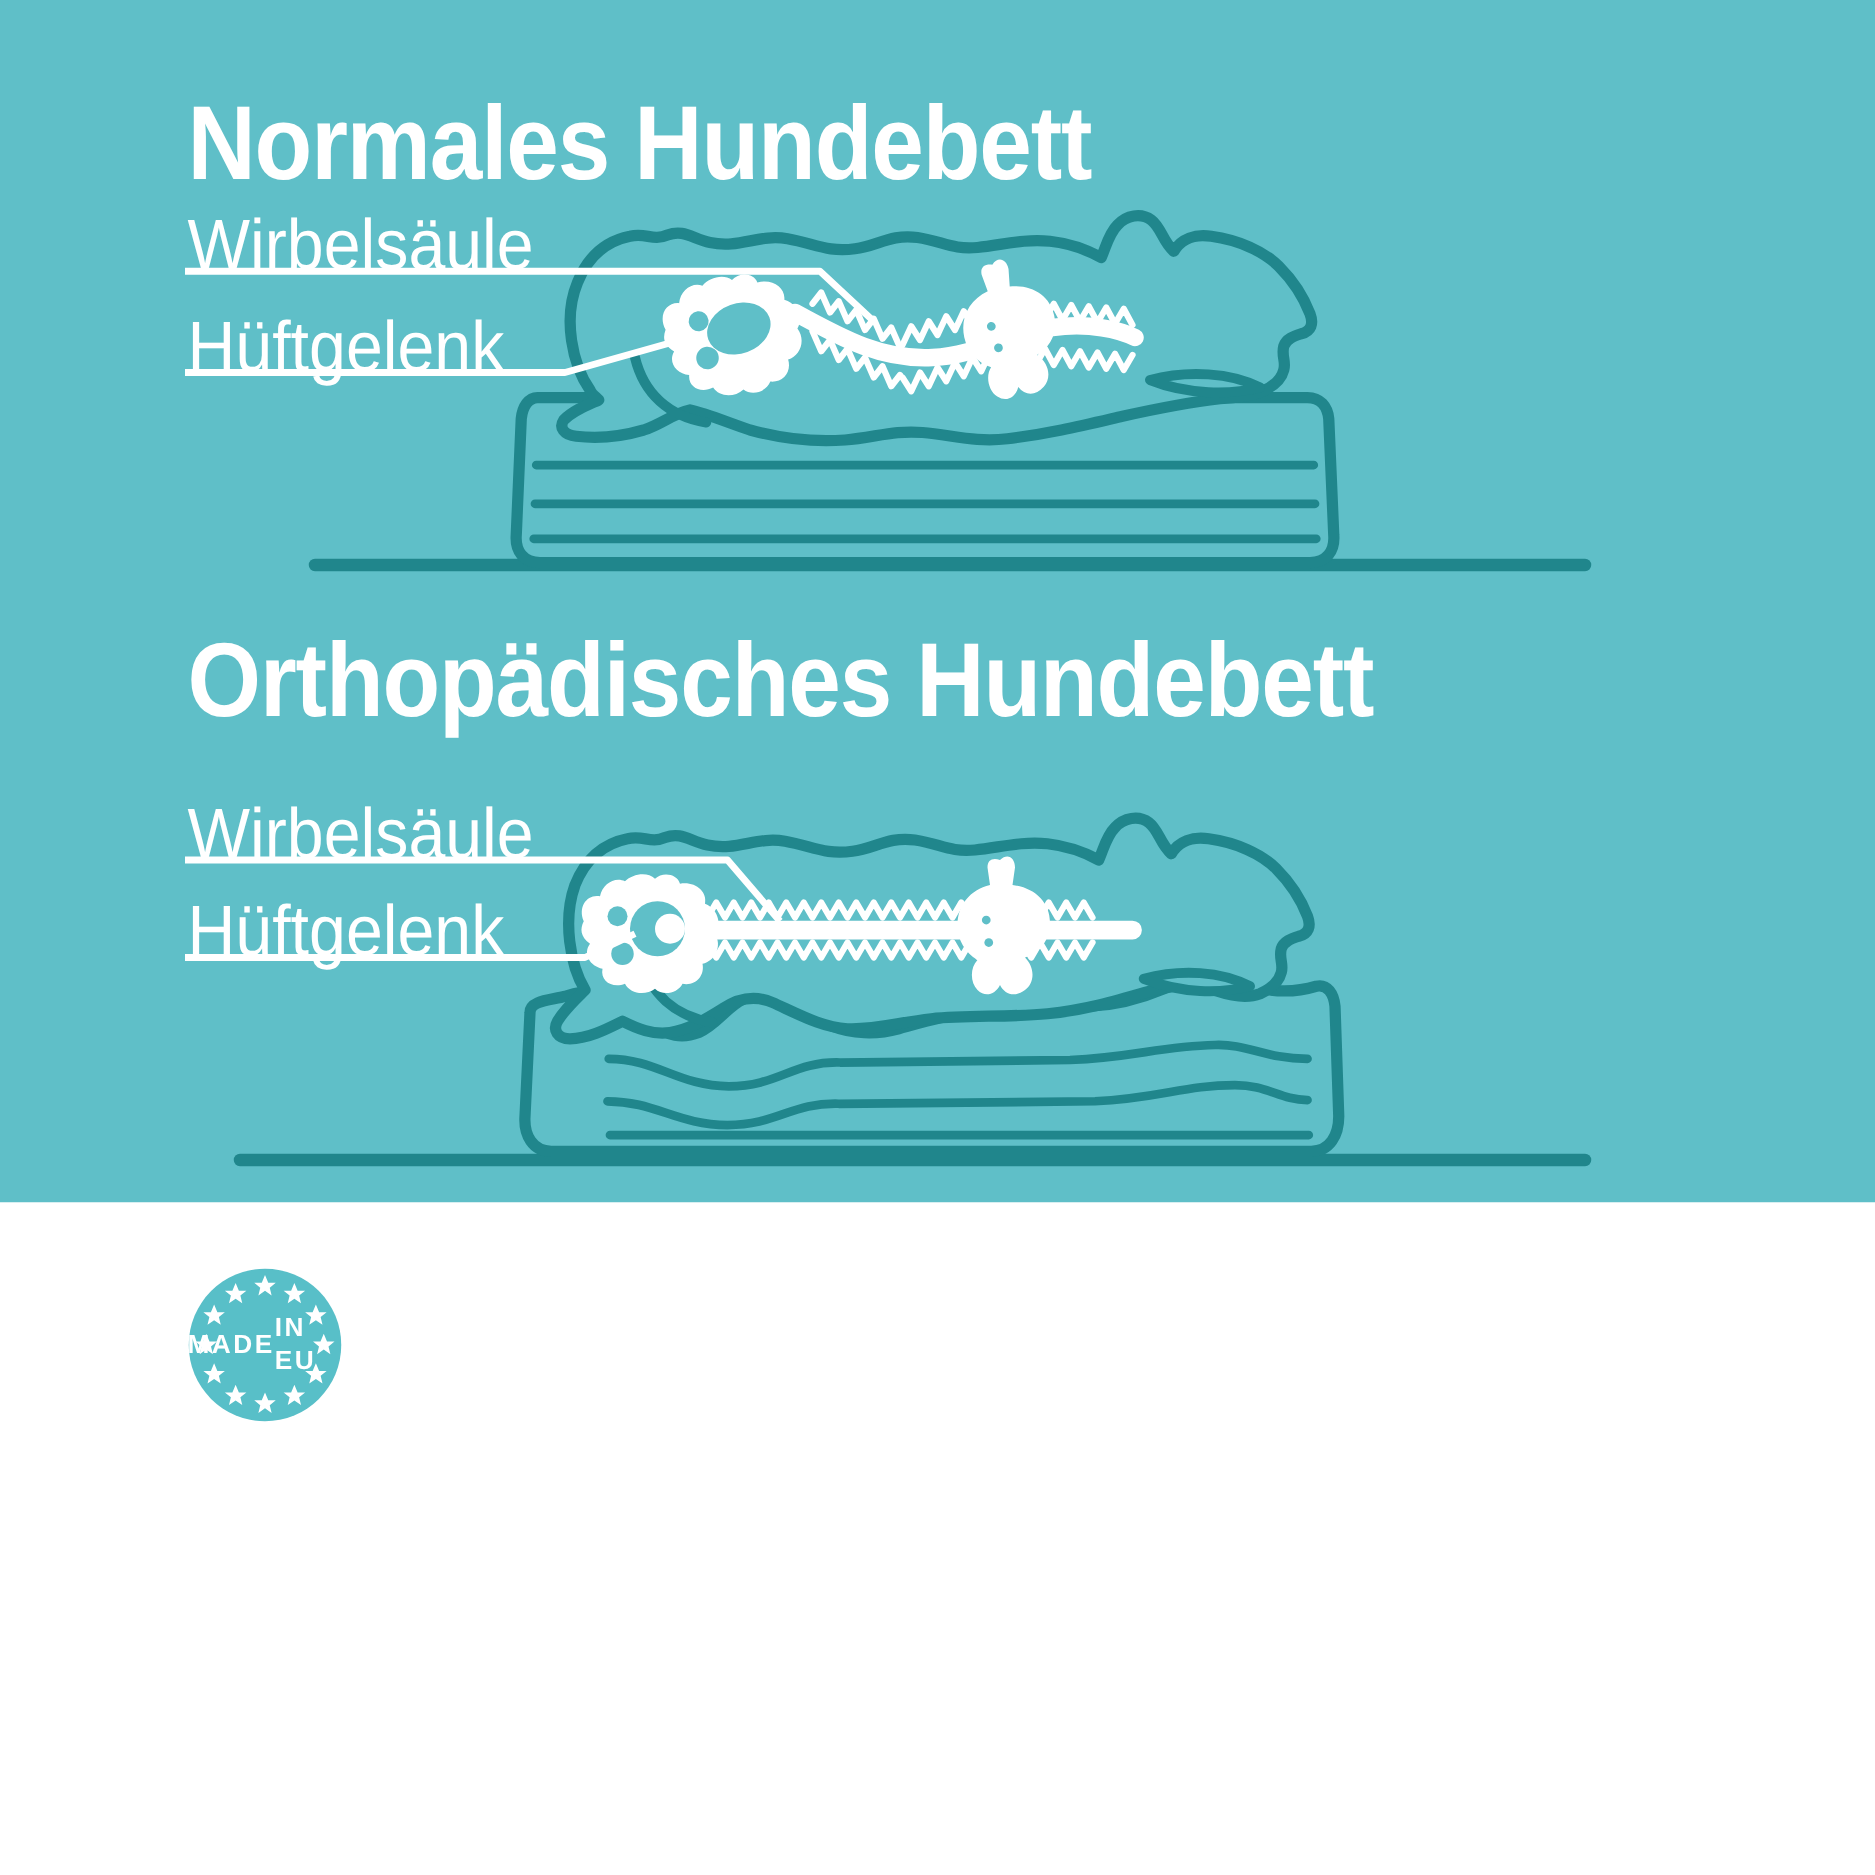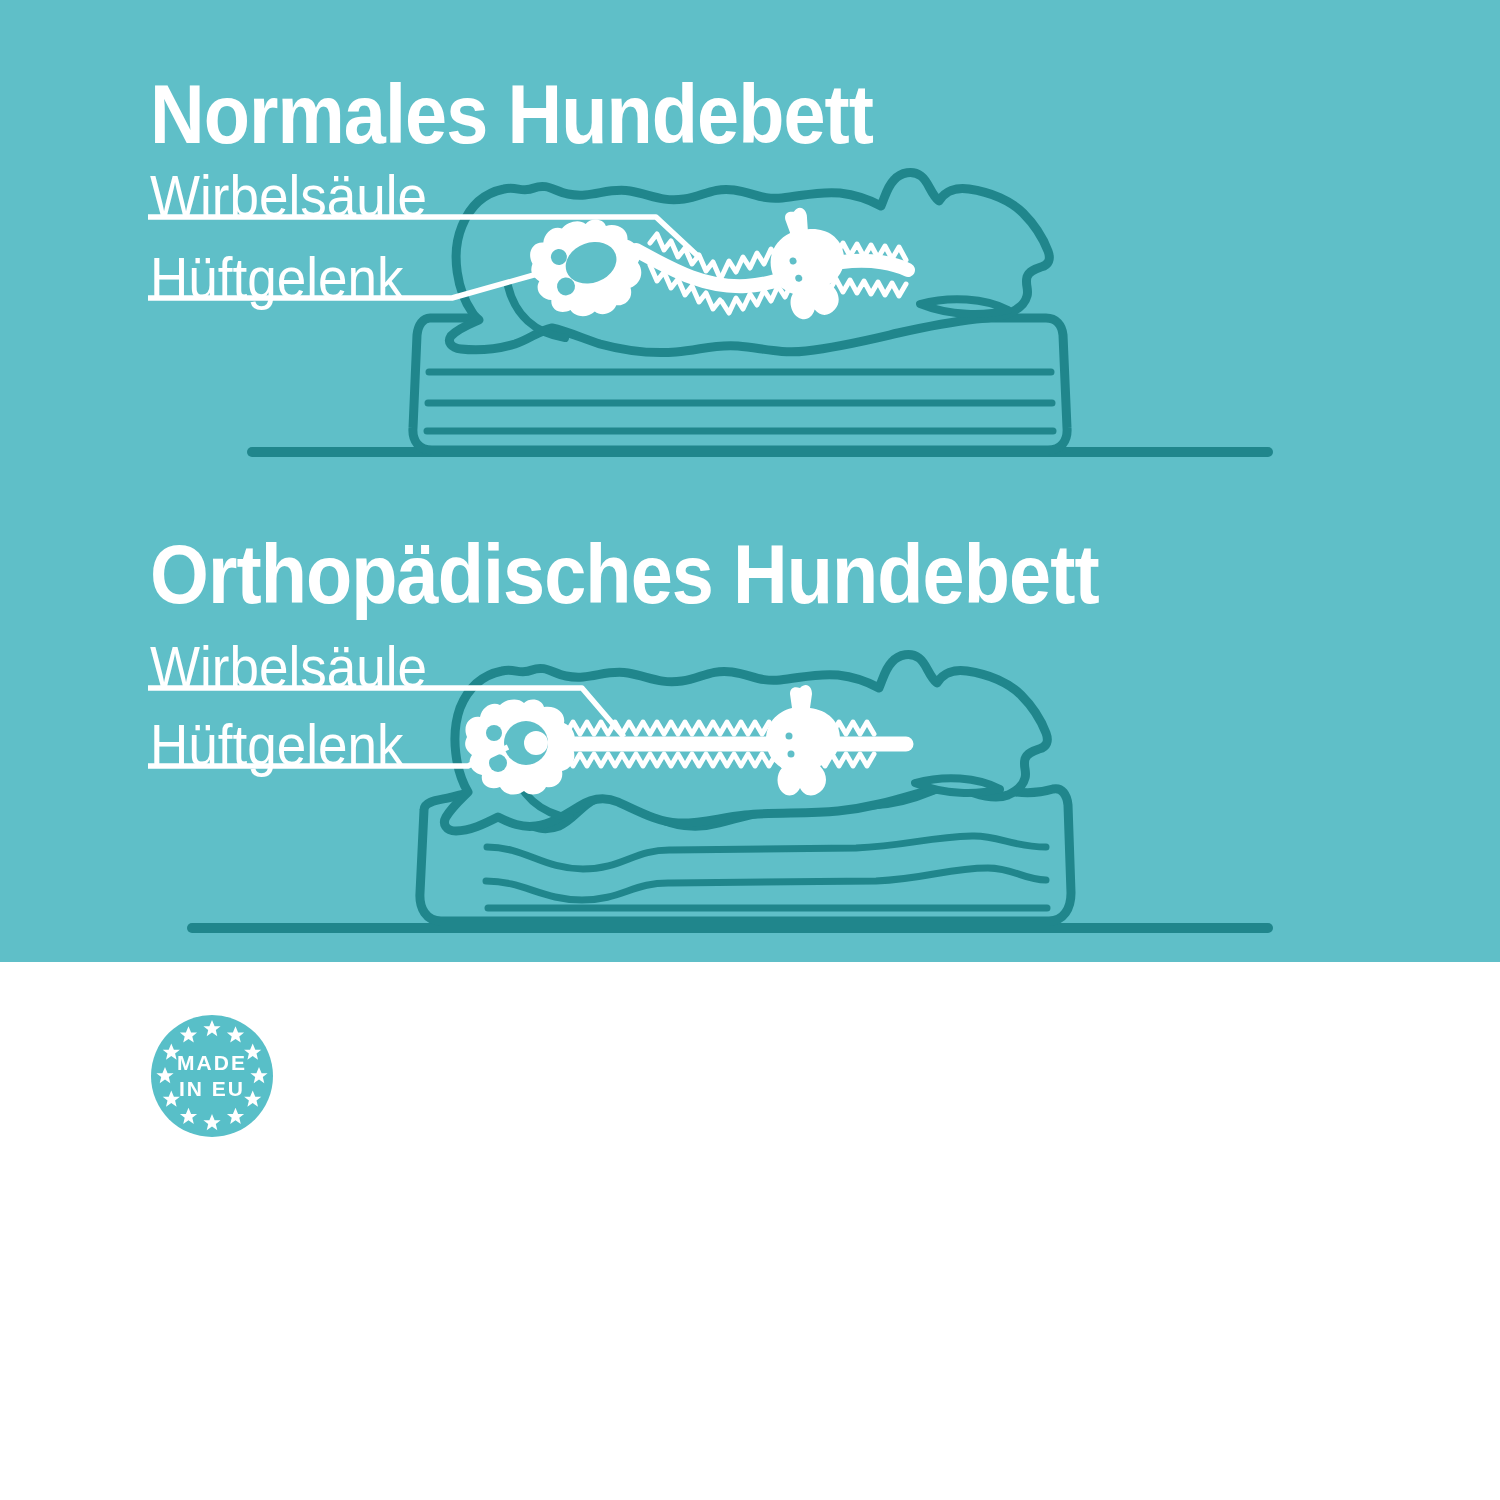--- a/index.html
+++ b/index.html
@@ -9,21 +9,21 @@
   .band-svg{position:absolute;left:0;top:0;width:1500px;height:962px;}
   .band-title{position:absolute;left:150px;color:#ffffff;font-size:84px;font-weight:800;
               letter-spacing:-1px;line-height:1;white-space:nowrap;}
   .band-title .sq{display:inline-block;transform:scaleX(.9);transform-origin:left center;}
   .diagram-label{position:absolute;left:150px;color:#ffffff;font-size:57px;font-weight:400;
                  line-height:1;white-space:nowrap;}
   .diagram-label .sq{display:inline-block;transform:scaleX(.93);transform-origin:left center;}
   .white-section{position:absolute;left:0;top:962px;width:1500px;height:538px;background:#ffffff;}
   .badge{position:absolute;left:150px;top:1014px;width:124px;height:124px;}
   .badge svg{position:absolute;left:0;top:0;}
-  .badge-text{position:absolute;inset:0;display:flex;flex-direction:column;align-items:center;
+  .badge-text{position:absolute;inset:0;display:flex;flex-direction:row;align-items:center;
               justify-content:center;color:#ffffff;font-weight:800;font-size:21px;
               letter-spacing:2px;line-height:1.25;}
 </style>
 </head>
 <body>
 
 <div class="canvas">
 
   <div class="teal-band">
 
@@ -145,21 +145,21 @@
     <div class="band-title" style="top:72px;">
       <span class="sq">Normales Hundebett</span>
     </div>
     <div class="diagram-label" style="top:168px;">
       <span class="sq">Wirbelsäule</span>
     </div>
     <div class="diagram-label" style="top:250px;">
       <span class="sq">Hüftgelenk</span>
     </div>
 
-    <div class="band-title" style="top:532px;">
+    <div class="band-title" style="top:502px;">
       <span class="sq">Orthopädisches Hundebett</span>
     </div>
     <div class="diagram-label" style="top:639px;">
       <span class="sq">Wirbelsäule</span>
     </div>
     <div class="diagram-label" style="top:717px;">
       <span class="sq">Hüftgelenk</span>
     </div>
   </div>
 

